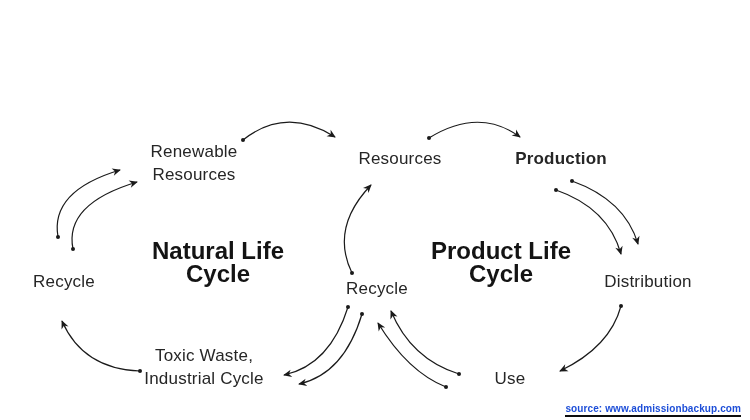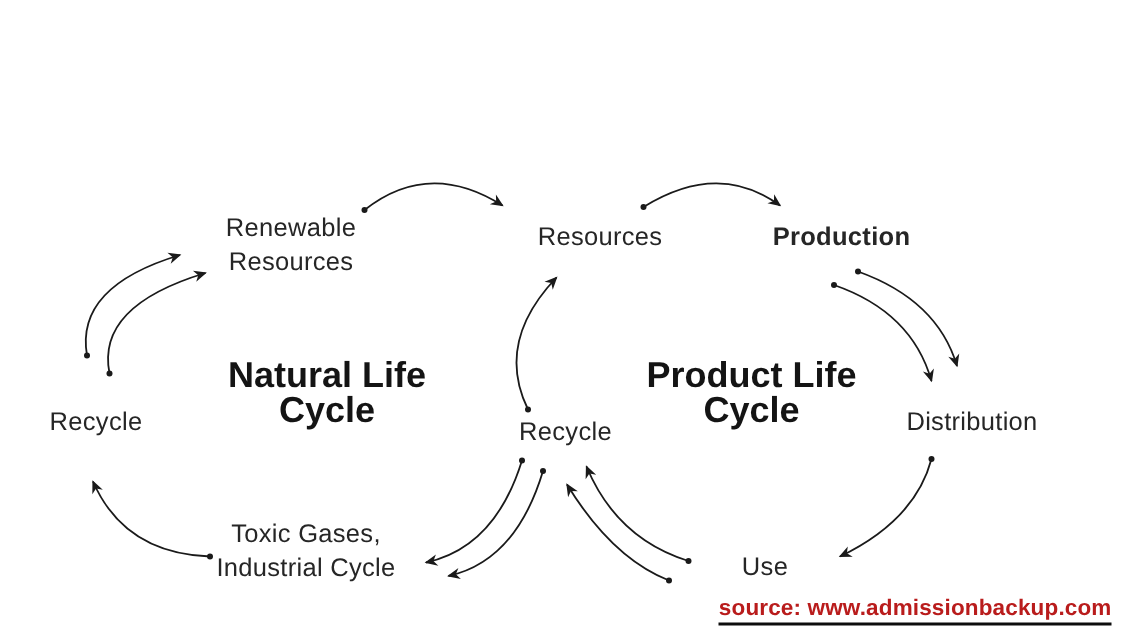--- a/index.html
+++ b/index.html
@@ -15,21 +15,21 @@
   }
   .node{
     position:absolute;transform:translate(-50%,-50%);text-align:center;
     font-size:17px;line-height:23px;color:#262626;white-space:nowrap;letter-spacing:.2px;
   }
   .cycle-label{
     position:absolute;transform:translate(-50%,-50%);text-align:center;
     font-size:24px;line-height:23px;font-weight:bold;color:#141414;white-space:nowrap;
   }
   .source{
-    position:absolute;right:9px;bottom:3px;font-size:15px;font-weight:bold;color:#b91c1c;
+    position:absolute;right:9px;bottom:3px;font-size:10px;font-weight:bold;color:#1d4ed8;
     border-bottom:2px solid #0d0d0d;padding-bottom:1px;letter-spacing:.1px;
   }
   
   .pos-renewable{left:178px;top:163px;margin-left:16px;}
   .pos-materials{left:400px;top:158px;}
   .pos-production{left:561px;top:158px;font-weight:bold;}
   .pos-distribution{left:648px;top:281px;}
   .pos-use{left:510px;top:378px;}
   .pos-recycle{left:377px;top:288px;}
   .pos-toxic{left:204px;top:367px;}
@@ -103,21 +103,21 @@
   <div class="node pos-distribution">
     <div>Distribution</div>
   </div>
   <div class="node pos-use">
     <div>Use</div>
   </div>
   <div class="node pos-recycle">
     <div>Recycle</div>
   </div>
   <div class="node pos-toxic">
-    <div>Toxic Gases,</div>
+    <div>Toxic Waste,</div>
     <div>Industrial Cycle</div>
   </div>
   <div class="node pos-decay">
     <div>Recycle</div>
   </div>
 
   <div class="source">source: www.admissionbackup.com</div>
 
 </div>
 

